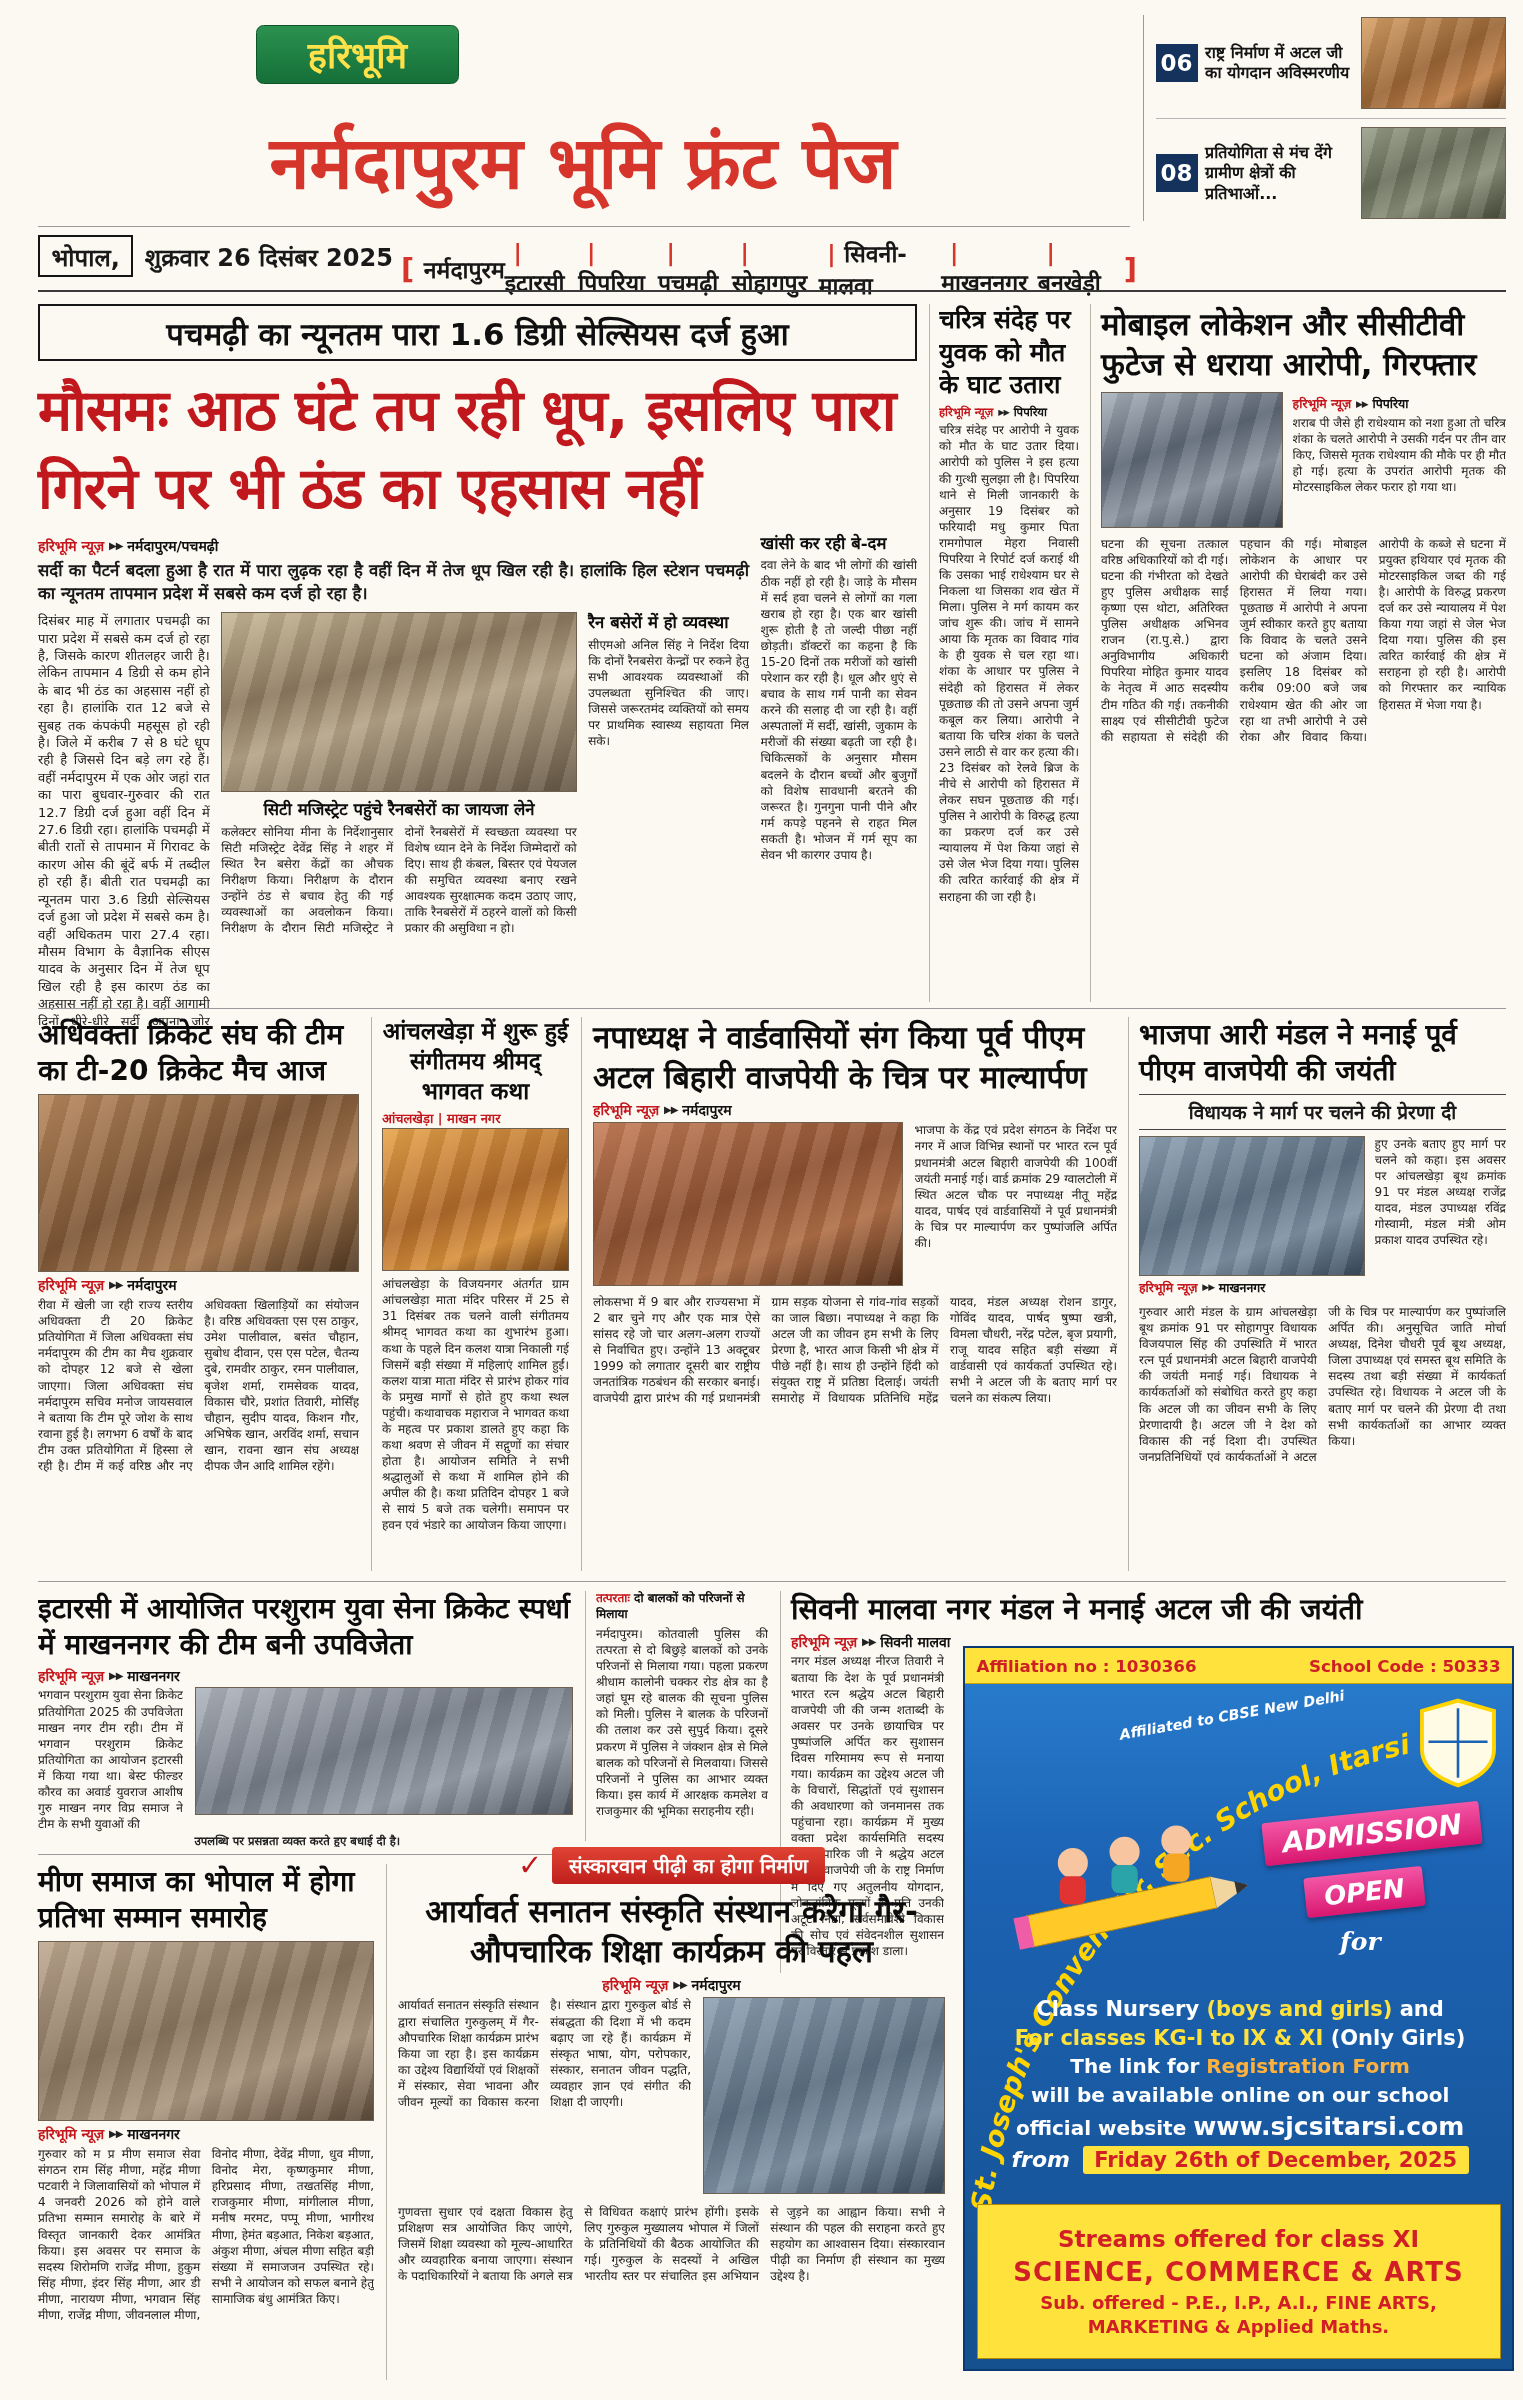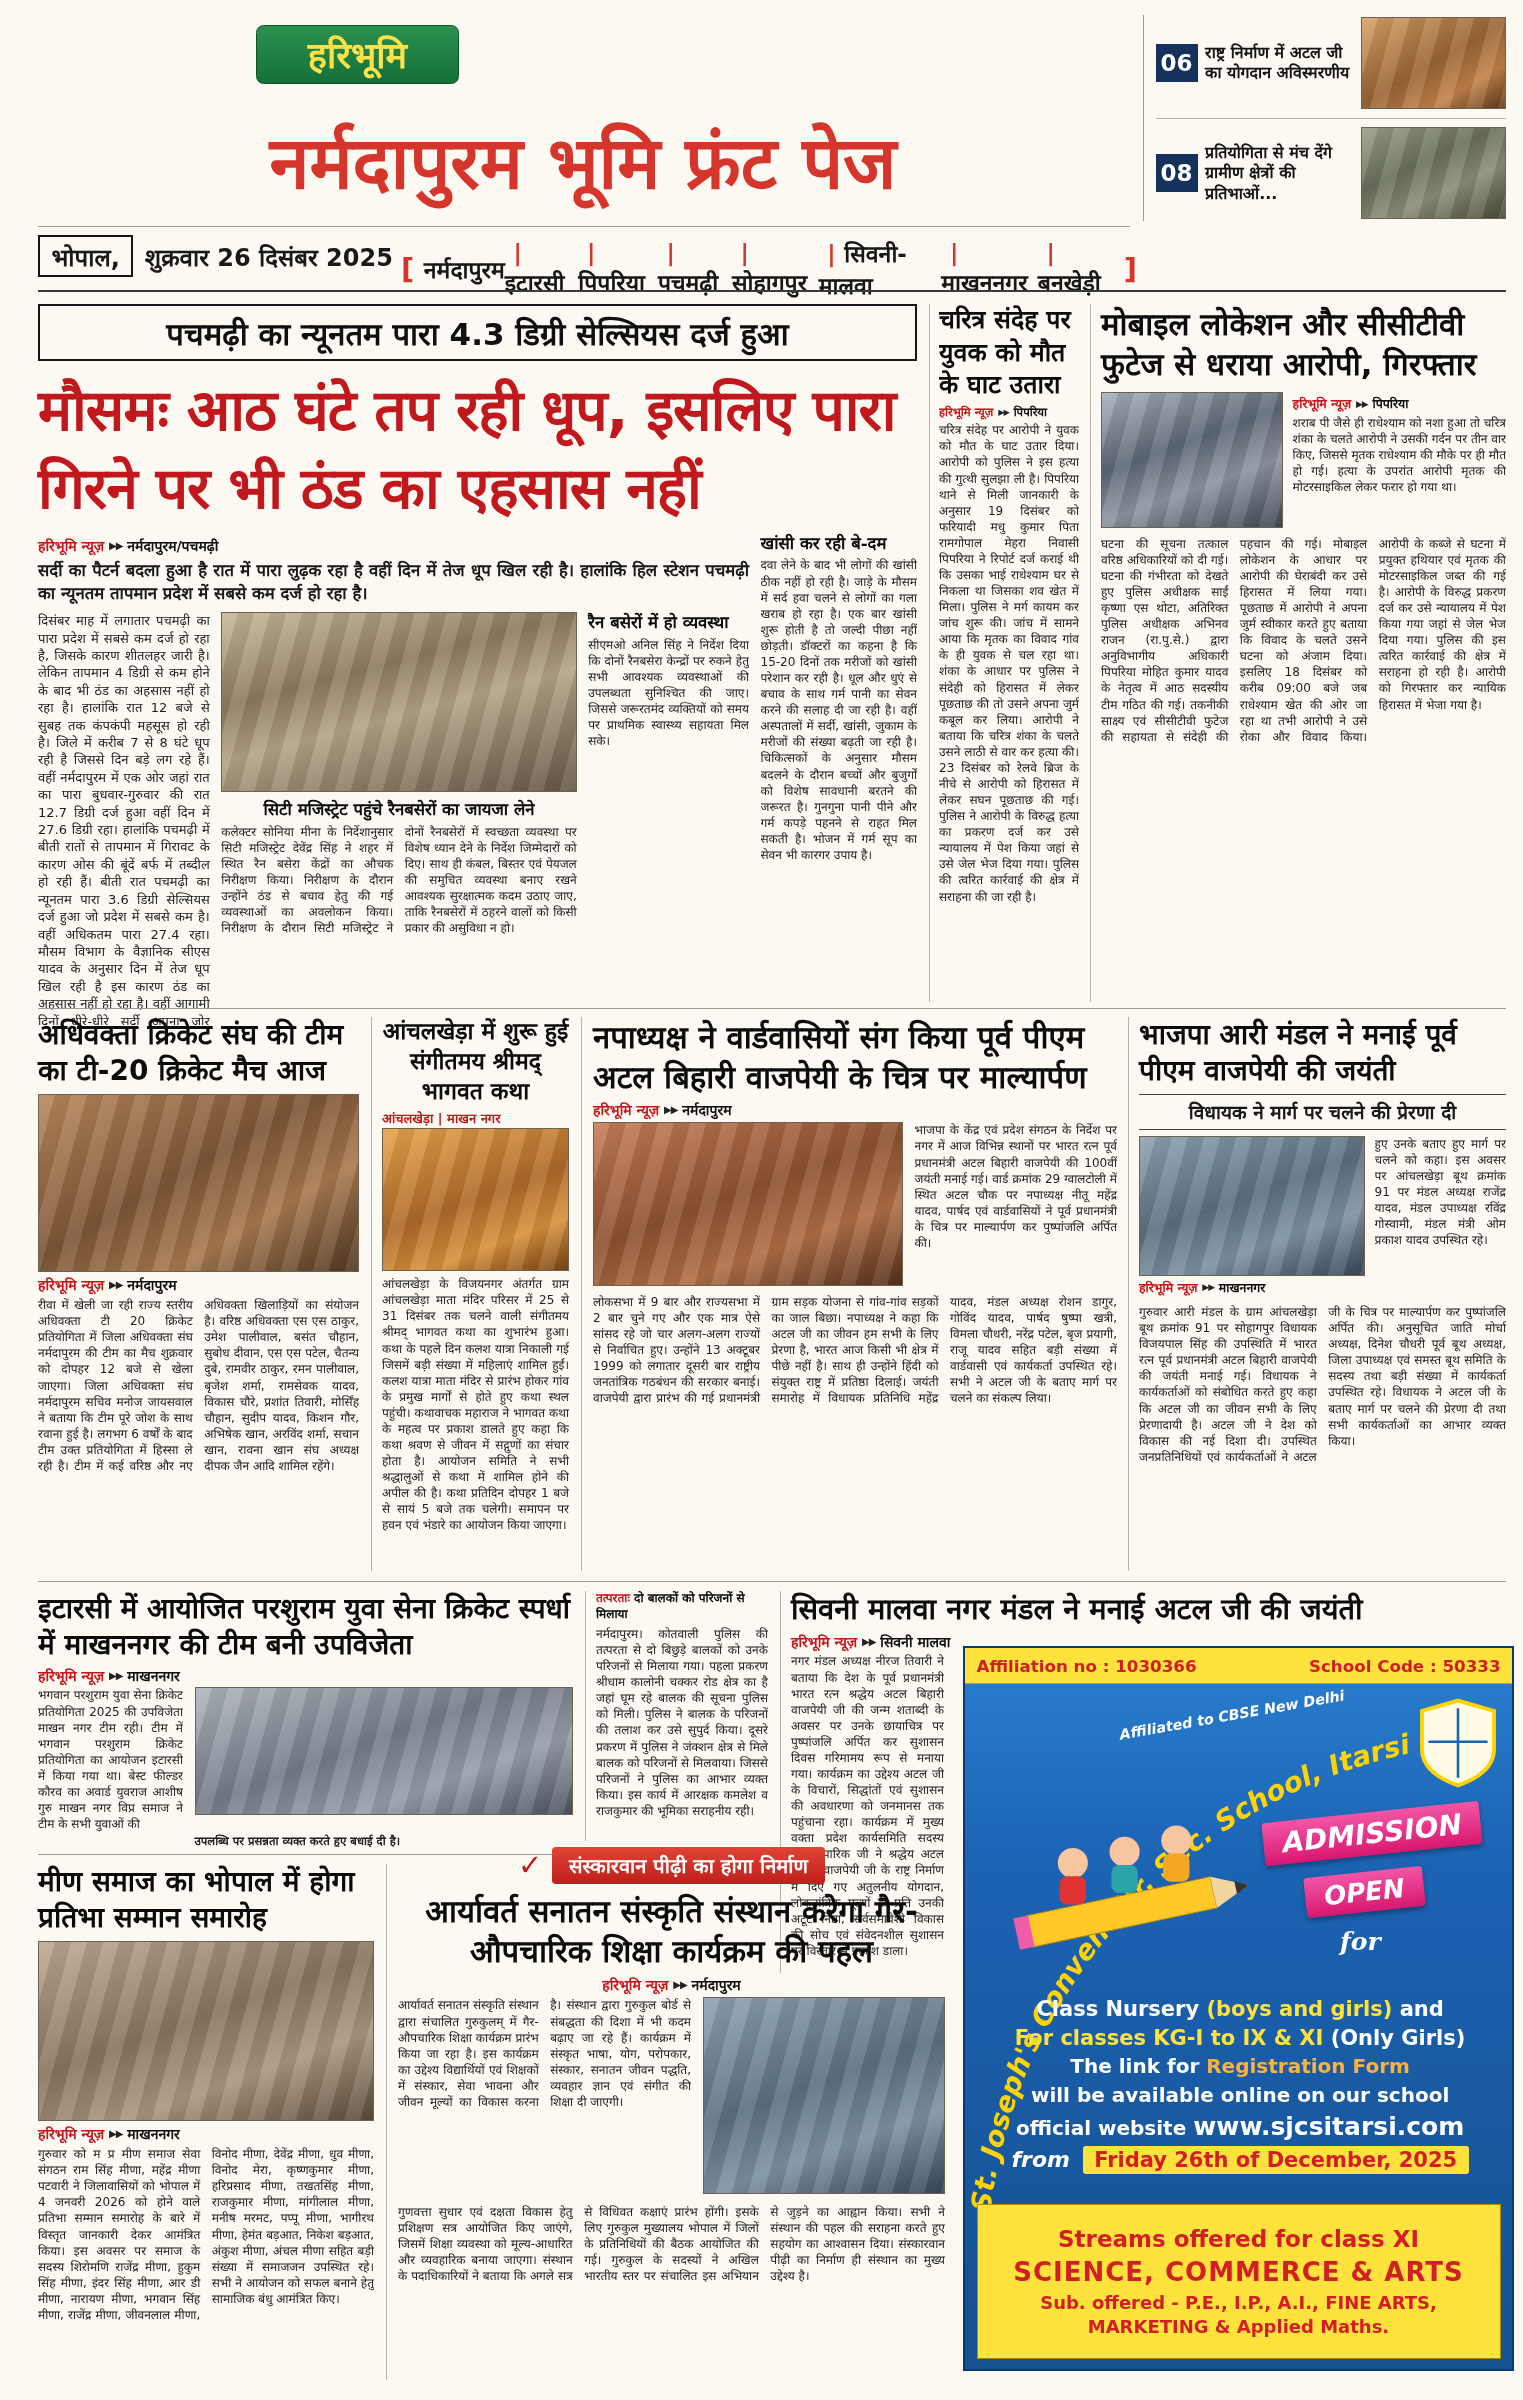--- a/index.html
+++ b/index.html
@@ -116,21 +116,21 @@
     <span class="nav-item">पिपरिया</span>
     <span class="nav-item">पचमढ़ी</span>
     <span class="nav-item">सोहागपुर</span>
     <span class="nav-item">सिवनी-मालवा</span>
     <span class="nav-item">माखननगर</span>
     <span class="nav-item">बनखेड़ी</span>
   </div>
   <div class="hrule" style="top:290px;left:38px;width:1468px"></div>
 
   <div class="abs" style="left:38px;top:304px;width:879px">
-    <div class="kicker">पचमढ़ी का न्यूनतम पारा 4.3 डिग्री सेल्सियस दर्ज हुआ</div>
+    <div class="kicker">पचमढ़ी का न्यूनतम पारा 1.6 डिग्री सेल्सियस दर्ज हुआ</div>
     <div class="h-lead">मौसमः आठ घंटे तप रही धूप, इसलिए पारा गिरने पर भी ठंड का एहसास नहीं</div>
     <div style="display:flex;margin-top:5.7px">
       <div style="width:711px">
         <div class="bl">
           <span class="blb">हरिभूमि न्यूज़</span>
           <span class="bla">▶▶</span>
           <span class="blp">नर्मदापुरम/पचमढ़ी</span>
         </div>
         <div class="intro">सर्दी का पैटर्न बदला हुआ है रात में पारा लुढ़क रहा है वहीं दिन में तेज धूप खिल रही है। हालांकि हिल स्टेशन पचमढ़ी का न्यूनतम तापमान प्रदेश में सबसे कम दर्ज हो रहा है।</div>
         <div style="display:flex;gap:11.5px">

